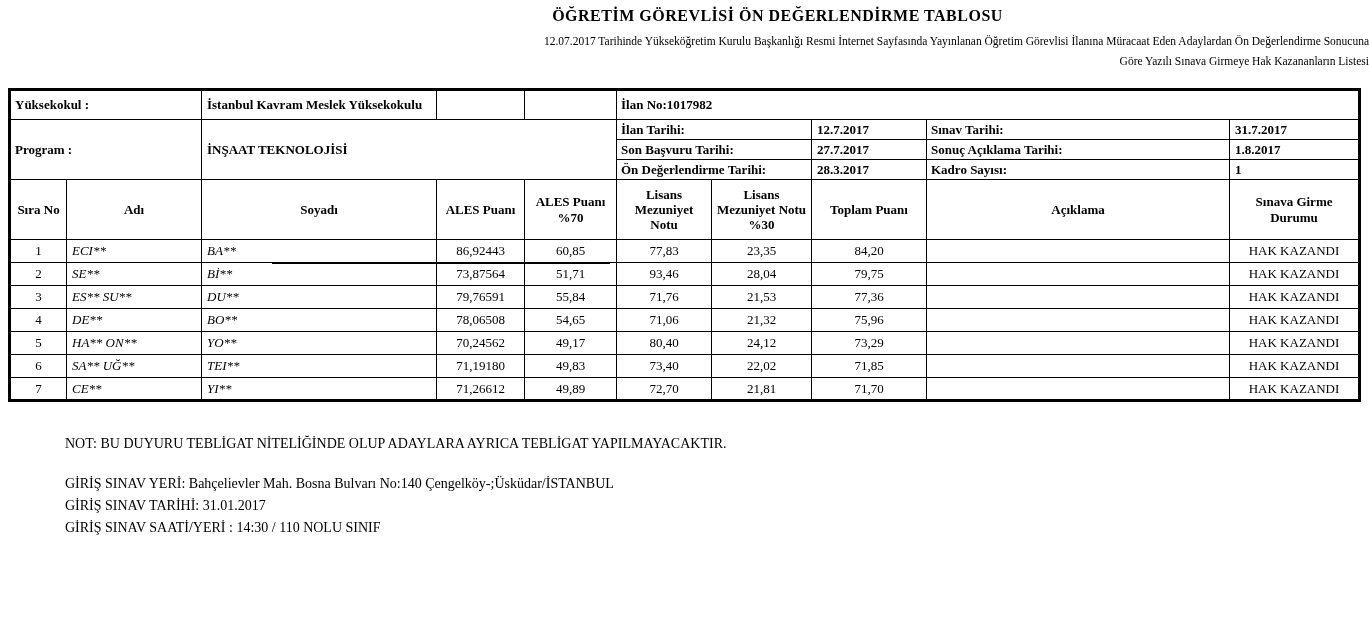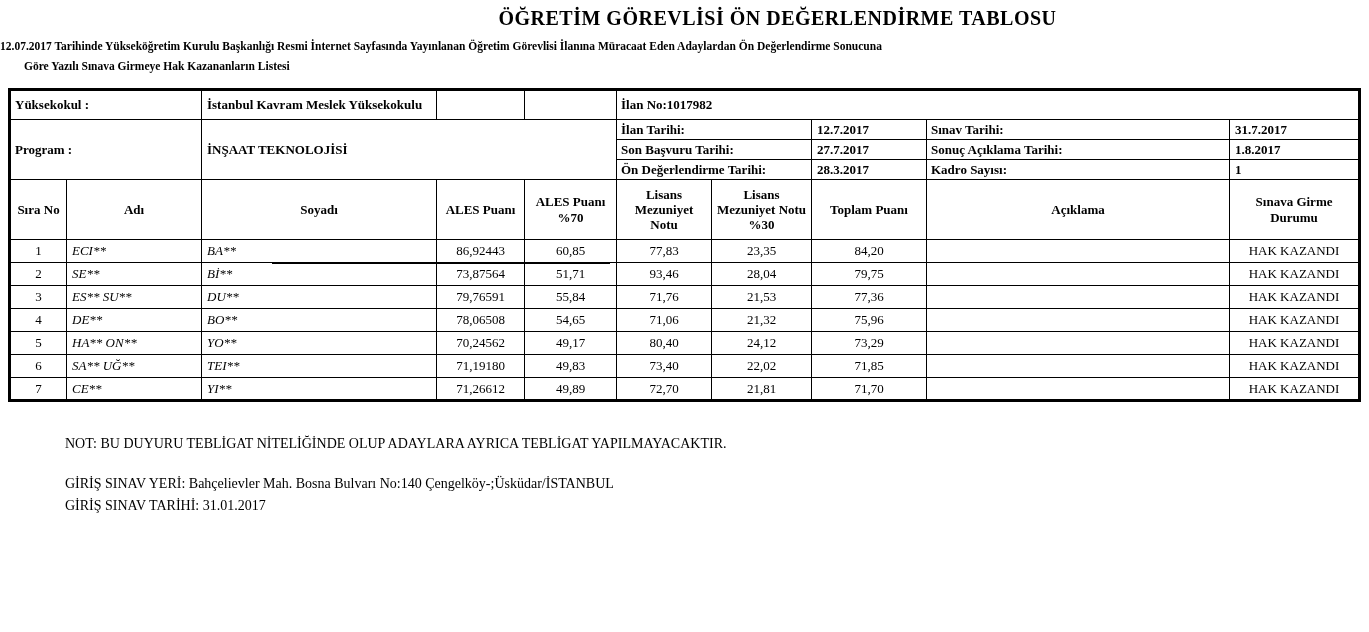--- a/index.html
+++ b/index.html
@@ -8,23 +8,23 @@
     width: 1369px; height: 632px;
     position: relative;
     font-family: "Liberation Serif", "DejaVu Serif", serif;
     color: #000;
     overflow: hidden;
   }
   .title {
     margin-top: 7px;
     text-align: center;
     padding-left: 186px;            
-    font-size: 20px; font-weight: bold; letter-spacing: 0.5px;
+    font-size: 16px; font-weight: bold; letter-spacing: 0.5px;
   }
-  .subtitle { text-align: left; font-weight: bold; font-size: 11.5px; }
+  .subtitle { text-align: right; font-weight: normal; font-size: 11.5px; }
   .subtitle.s1 { margin-top: 10px; }
   .subtitle.s2 { margin-top: 8px; margin-left: 24px; }
 
   .tablewrap { position: absolute; left: 8px; top: 88px; width: 1350px; }
   table.main {
     width: 1350px; table-layout: fixed;
     border-collapse: collapse;
     border: 3px solid #000;
     font-size: 13px;
   }
@@ -197,13 +197,14 @@
   </tr>
       </tbody>
   </table>
   <div class="stray-line"></div>
 </div>
 
 <div class="note note-not">NOT: BU DUYURU TEBLİGAT NİTELİĞİNDE OLUP ADAYLARA AYRICA TEBLİGAT YAPILMAYACAKTIR.</div>
 <div class="note note-giris">
   <div>GİRİŞ SINAV YERİ: Bahçelievler Mah. Bosna Bulvarı No:140 Çengelköy-;Üsküdar/İSTANBUL</div>
   <div>GİRİŞ SINAV TARİHİ: 31.01.2017</div>
+  <div>GİRİŞ SINAV SAATİ/YERİ : 14:30 / 110 NOLU SINIF</div>
 </div>
 
 </body></html>

